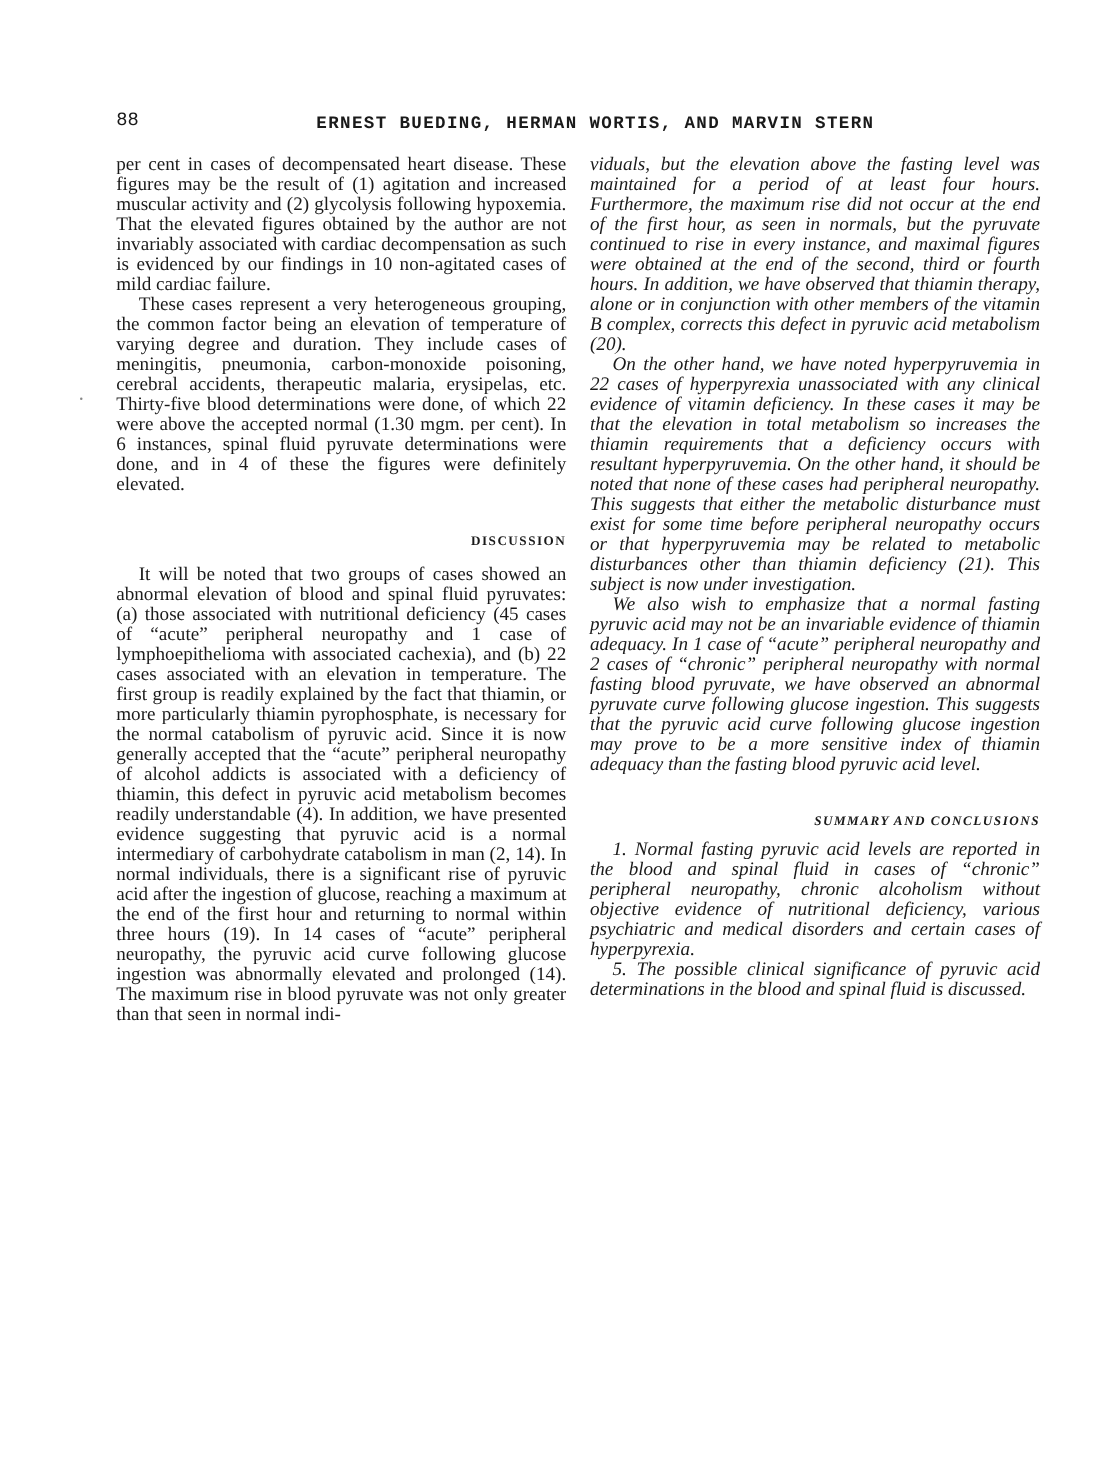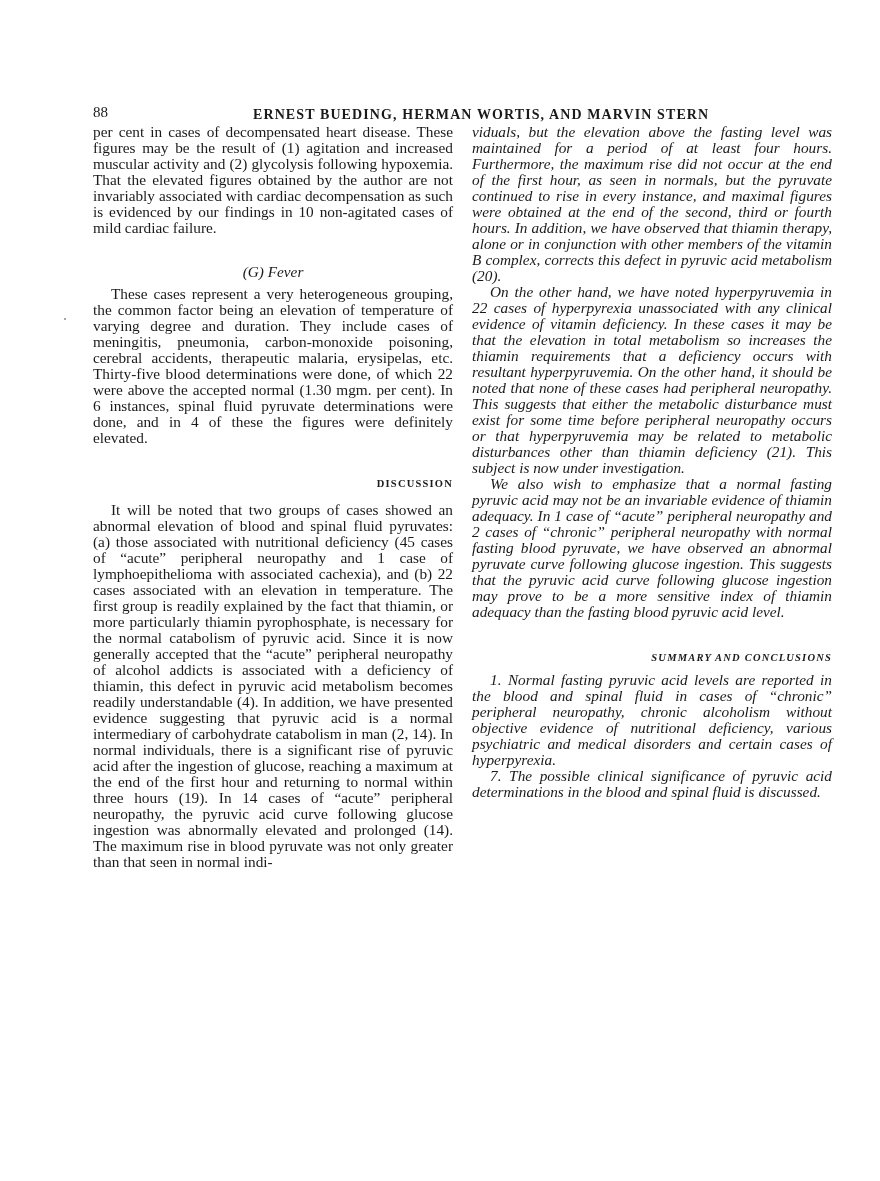--- a/index.html
+++ b/index.html
@@ -2,21 +2,21 @@
 <html><head>
   <meta charset="utf-8">
   <style>
     html, body { margin: 0; padding: 0; background: #ffffff; }
     body {
       width: 880px; height: 1181px; position: relative; overflow: hidden;
       font-family: "Liberation Serif", "DejaVu Serif", serif;
       color: #1a1a1a;
     }
     .running-head {
-      position: absolute; top: 104px; left: 93px; width: 694px; height: 20px;
+      position: absolute; top: 88px; left: 93px; width: 694px; height: 20px; font-family: Liberation Mono, monospace;
     }
     .page-number {
       position: absolute; left: 0; top: 0; font-size: 15px;
     }
     .authors {
       position: absolute; left: 160px; top: 3px;
       font-size: 14px; letter-spacing: 1.1px; font-weight: bold;
       font-variant: small-caps; text-transform: uppercase;
     }
     .col {
@@ -50,26 +50,25 @@
 
 <div class="running-head">
   <span class="page-number">88</span>
   <span class="authors">ERNEST BUEDING, HERMAN WORTIS, AND MARVIN STERN</span>
 </div>
 
 <div class="margin-dot"></div>
 
 <div class="col left">
   <p>per cent in cases of decompensated heart disease. These figures may be the result of (1) agitation and increased muscular activity and (2) glycolysis following hypoxemia. That the elevated figures obtained by the author are not invariably associated with cardiac decompensation as such is evidenced by our findings in 10 non-agitated cases of mild cardiac failure.</p>
-  <div class="subhead">(G) Fever</div>
   <p class="indent">These cases represent a very heterogeneous grouping, the common factor being an elevation of temperature of varying degree and duration. They include cases of meningitis, pneumonia, carbon-monoxide poisoning, cerebral accidents, therapeutic malaria, erysipelas, etc. Thirty-five blood determinations were done, of which 22 were above the accepted normal (1.30 mgm. per cent). In 6 instances, spinal fluid pyruvate determinations were done, and in 4 of these the figures were definitely elevated.</p>
   <div class="section-title">DISCUSSION</div>
   <p class="indent">It will be noted that two groups of cases showed an abnormal elevation of blood and spinal fluid pyruvates: (a) those associated with nutritional deficiency (45 cases of “acute” peripheral neuropathy and 1 case of lymphoepithelioma with associated cachexia), and (b) 22 cases associated with an elevation in temperature. The first group is readily explained by the fact that thiamin, or more particularly thiamin pyrophosphate, is necessary for the normal catabolism of pyruvic acid. Since it is now generally accepted that the “acute” peripheral neuropathy of alcohol addicts is associated with a deficiency of thiamin, this defect in pyruvic acid metabolism becomes readily understandable (4). In addition, we have presented evidence suggesting that pyruvic acid is a normal intermediary of carbohydrate catabolism in man (2, 14). In normal individuals, there is a significant rise of pyruvic acid after the ingestion of glucose, reaching a maximum at the end of the first hour and returning to normal within three hours (19). In 14 cases of “acute” peripheral neuropathy, the pyruvic acid curve following glucose ingestion was abnormally elevated and prolonged (14). The maximum rise in blood pyruvate was not only greater than that seen in normal indi-</p>
 </div>
 
 <div class="col right">
   <p>viduals, but the elevation above the fasting level was maintained for a period of at least four hours. Furthermore, the maximum rise did not occur at the end of the first hour, as seen in normals, but the pyruvate continued to rise in every instance, and maximal figures were obtained at the end of the second, third or fourth hours. In addition, we have observed that thiamin therapy, alone or in conjunction with other members of the vitamin B complex, corrects this defect in pyruvic acid metabolism (20).</p>
   <p class="indent">On the other hand, we have noted hyperpyruvemia in 22 cases of hyperpyrexia unassociated with any clinical evidence of vitamin deficiency. In these cases it may be that the elevation in total metabolism so increases the thiamin requirements that a deficiency occurs with resultant hyperpyruvemia. On the other hand, it should be noted that none of these cases had peripheral neuropathy. This suggests that either the metabolic disturbance must exist for some time before peripheral neuropathy occurs or that hyperpyruvemia may be related to metabolic disturbances other than thiamin deficiency (21). This subject is now under investigation.</p>
   <p class="indent">We also wish to emphasize that a normal fasting pyruvic acid may not be an invariable evidence of thiamin adequacy. In 1 case of “acute” peripheral neuropathy and 2 cases of “chronic” peripheral neuropathy with normal fasting blood pyruvate, we have observed an abnormal pyruvate curve following glucose ingestion. This suggests that the pyruvic acid curve following glucose ingestion may prove to be a more sensitive index of thiamin adequacy than the fasting blood pyruvic acid level.</p>
   <div class="section-title summary">SUMMARY AND CONCLUSIONS</div>
   <p class="list-item">1. Normal fasting pyruvic acid levels are reported in the blood and spinal fluid in cases of “chronic” peripheral neuropathy, chronic alcoholism without objective evidence of nutritional deficiency, various psychiatric and medical disorders and certain cases of hyperpyrexia.</p>
-  <p class="list-item">7. The possible clinical significance of pyruvic acid determinations in the blood and spinal fluid is discussed.</p>
+  <p class="list-item">5. The possible clinical significance of pyruvic acid determinations in the blood and spinal fluid is discussed.</p>
 </div>
 
 </body></html>

